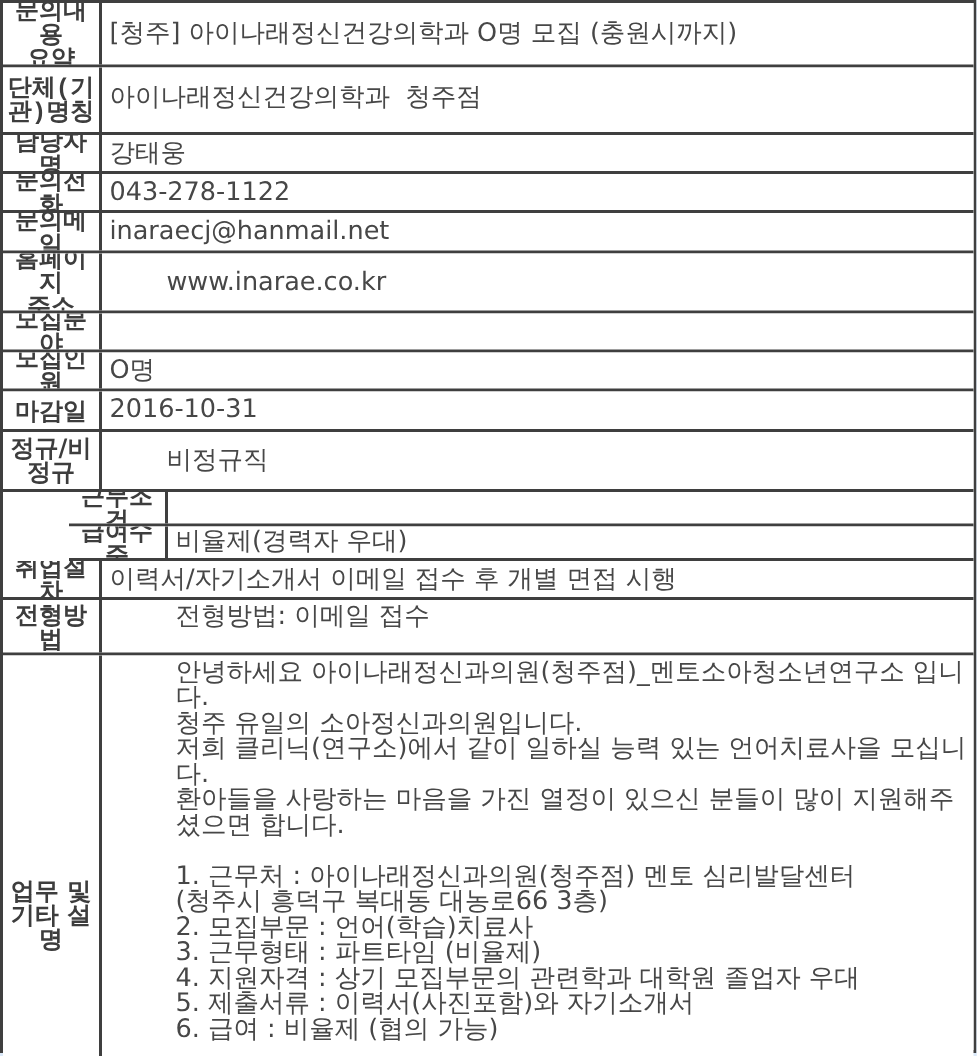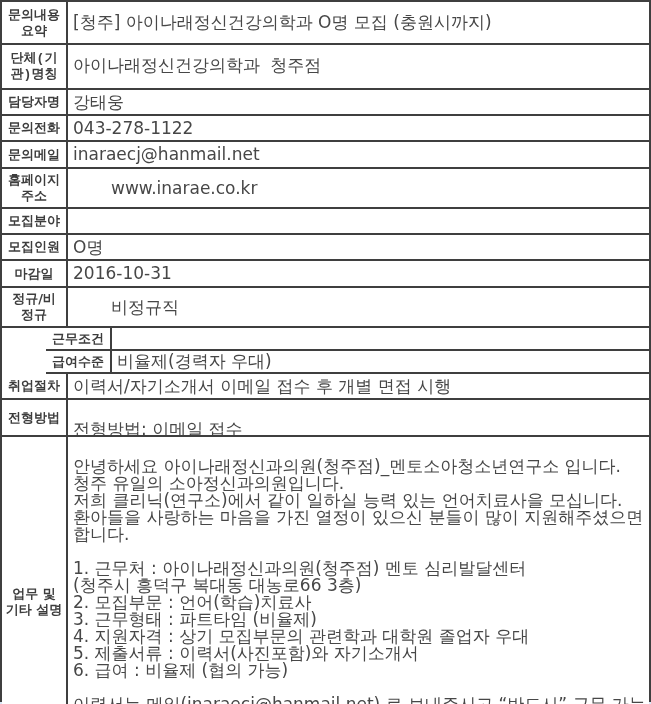--- a/index.html
+++ b/index.html
@@ -35,40 +35,40 @@
   .lbl {
     box-sizing: border-box;
     width: 66px;
     flex: 0 0 66px;
     border-right: 2px solid #3f3f3f;
     display: flex;
     align-items: center;
     justify-content: center;
     text-align: center;
     font-weight: bold;
-    font-size: 13px;
+    font-size: 16px;
     line-height: 16px;
     color: #3d3d3d;
     white-space: pre-line;
     padding: 1px;
     overflow: hidden;
   }
   .val {
     box-sizing: border-box;
     flex: 1;
     display: flex;
     align-items: center;
     padding: 2px 3px 2px 5px;
     font-size: 17px;
     line-height: 17px;
     color: #474747;
     white-space: pre-line;
     overflow: hidden;
   }
-  .val-top { align-items: flex-start; padding-top: 21px; }
+  .val-top { align-items: flex-start; padding-top: 3px; margin-left: 44px; }
   
   .rh43 { height: 43px; flex: 0 0 43px; }
   .rh45 { height: 45px; flex: 0 0 45px; font-family: Liberation Mono, monospace; }
   .rh26 { height: 26px; flex: 0 0 26px; }
   .rh27 { height: 27px; flex: 0 0 27px; }
   .rh40 { height: 40px; flex: 0 0 40px; gap: 38px; }
   .rh23 { height: 23px; flex: 0 0 23px; margin-left: 44px; }
   .rh37 { height: 37px; flex: 0 0 37px; }
 </style>
 </head>

